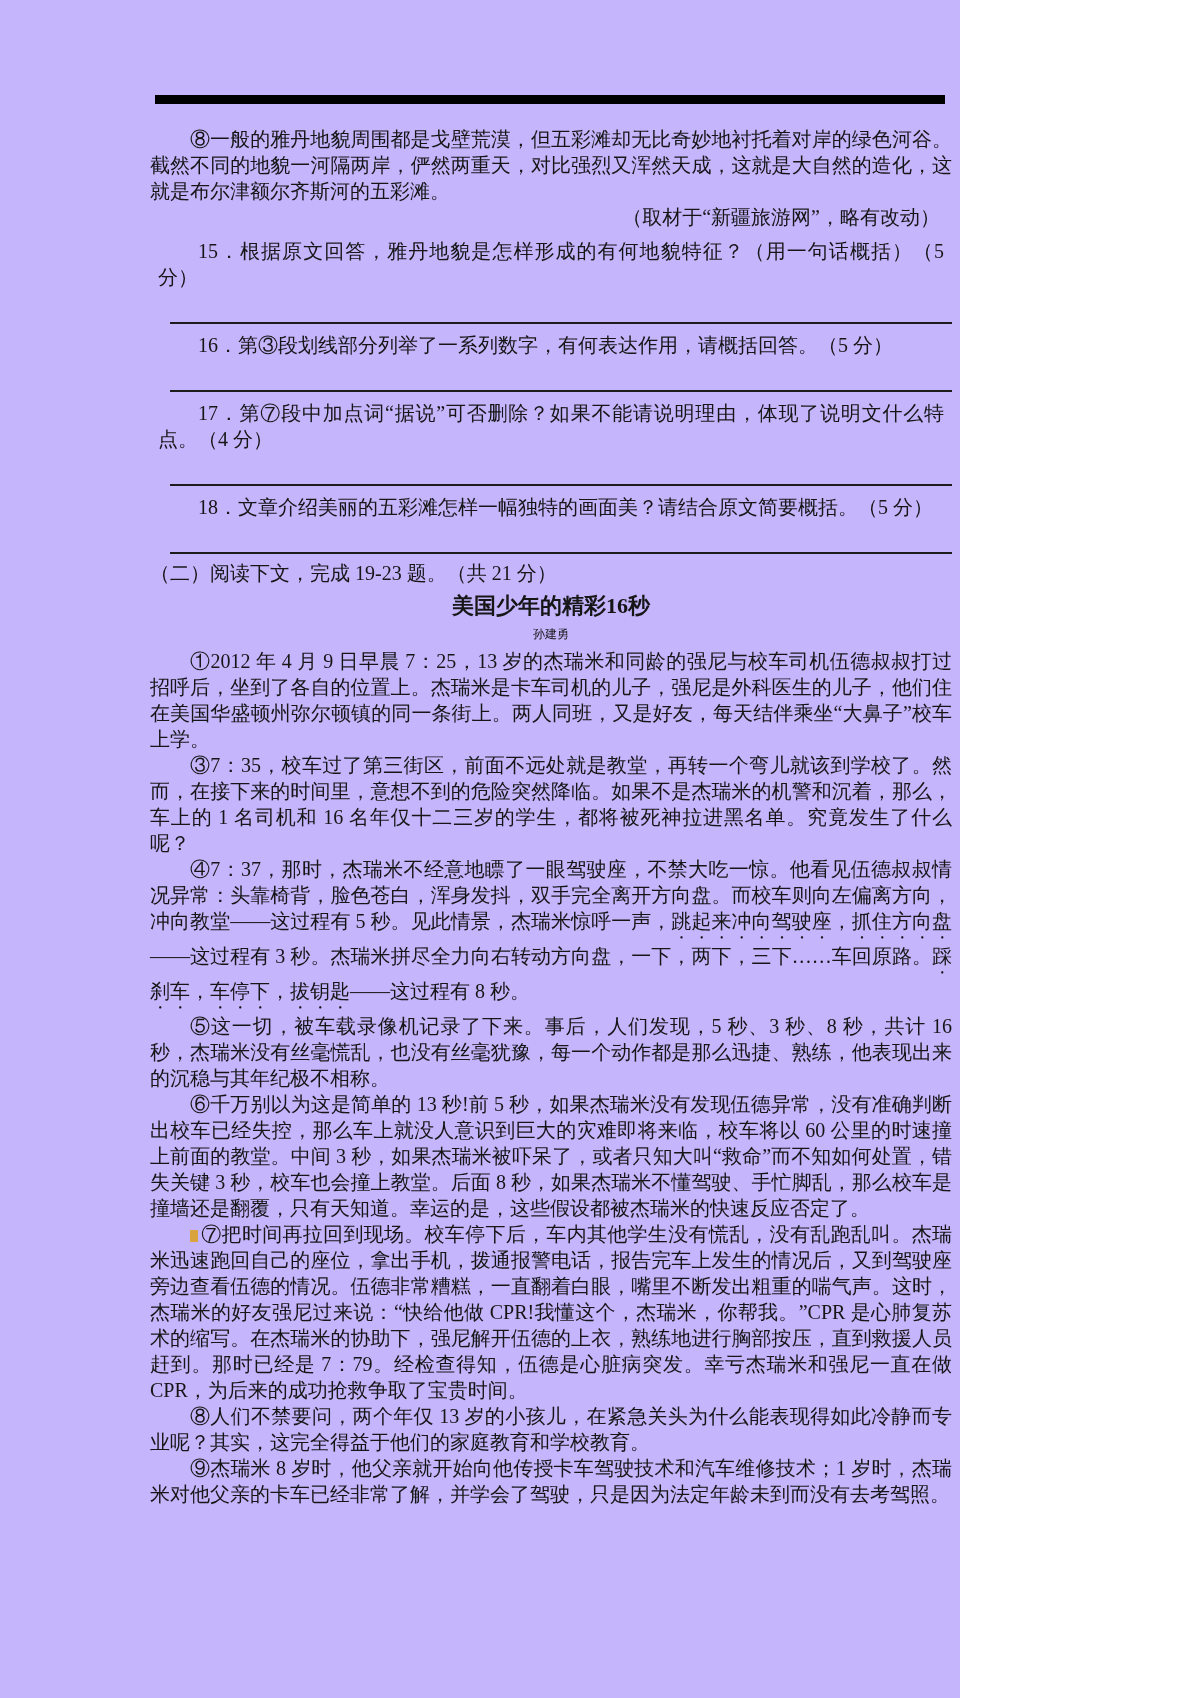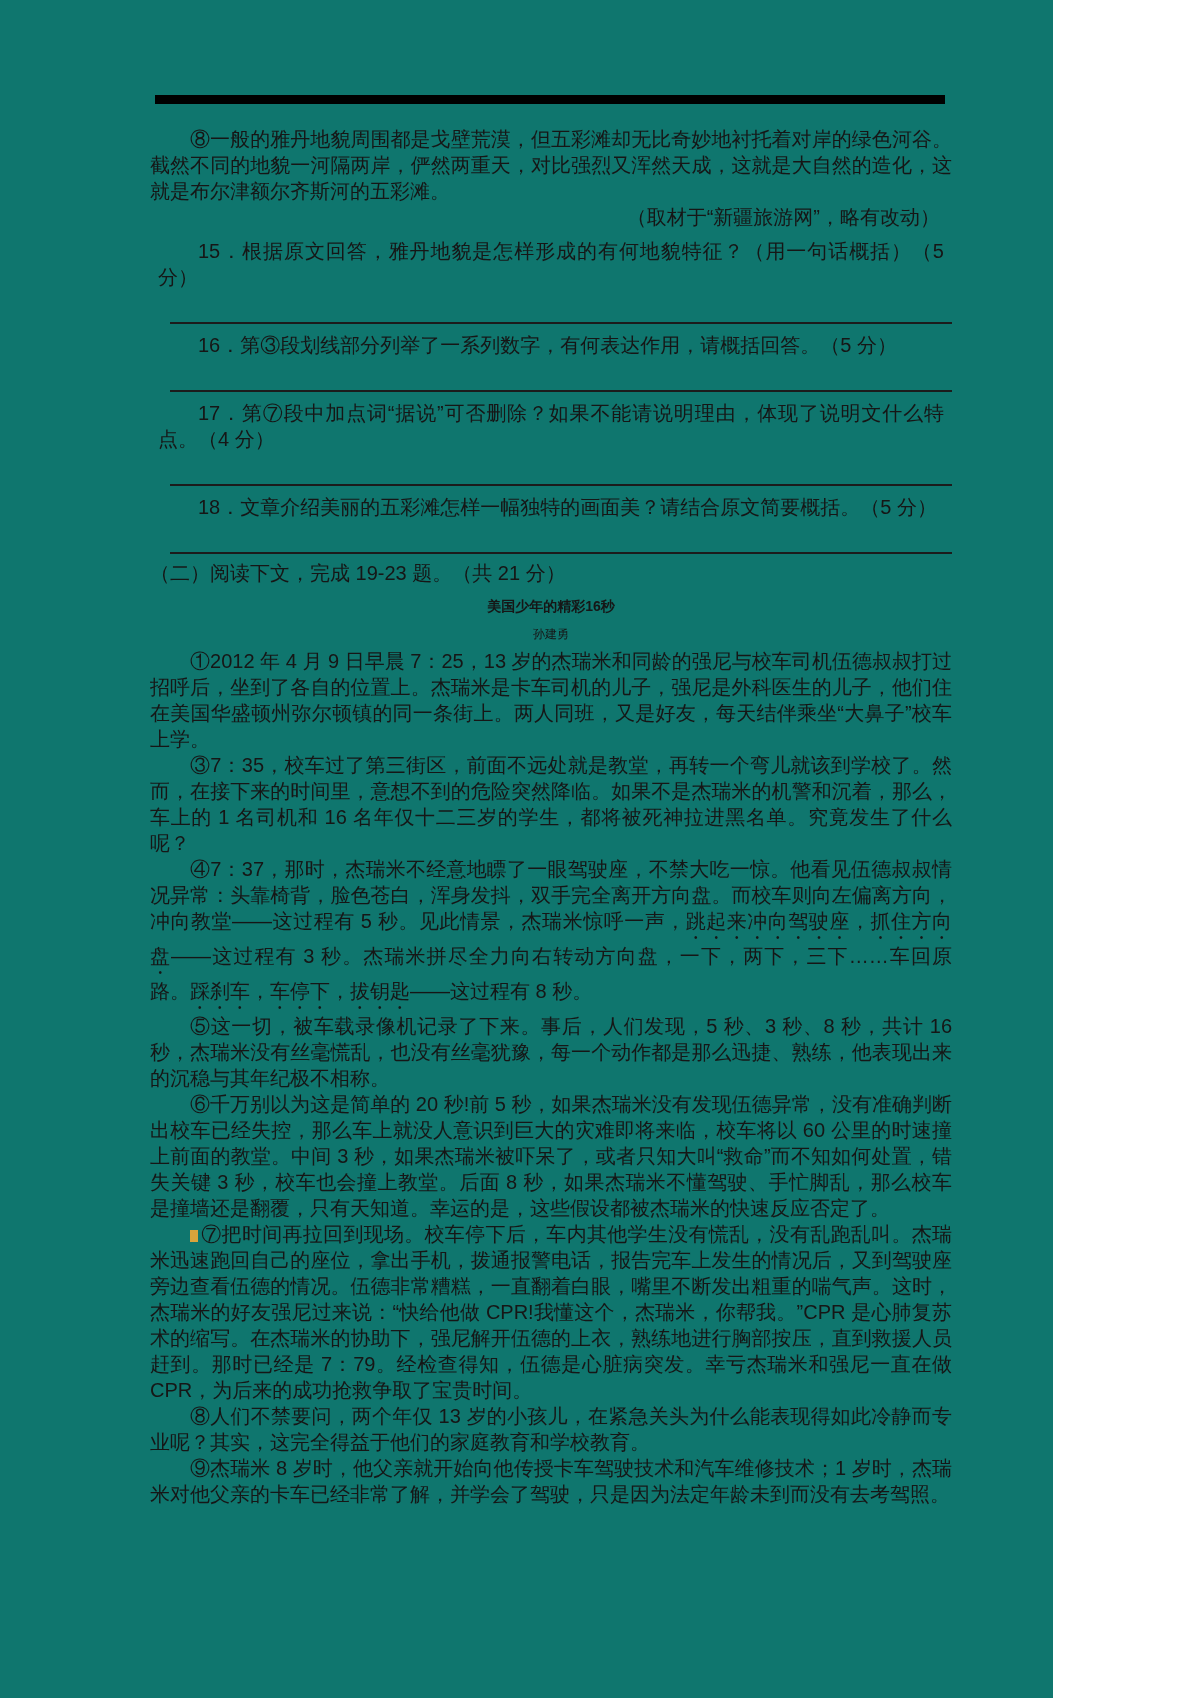--- a/index.html
+++ b/index.html
@@ -2,25 +2,25 @@
 <html style="--rule: #000000; --mark: #d9a43c;"><head>
 <meta charset="utf-8">
 <style>
   * { box-sizing: border-box; }
   html, body {
     margin: 0; padding: 0;
     background: #ffffff;
   }
   .page {
     position: relative;
-    width: 1053px;
+    width: 960px;
     height: 1698px;
-    background: #0f766e;
+    background: #c4b5fd;
     overflow: hidden;
-    font-family: Liberation Sans, sans-serif;
+    font-family: Liberation Serif, serif;
     color: #161616;
     font-size: 20px;
     line-height: 26px;
   }
   .content {
     position: absolute;
     left: 150px;
     top: 0;
     width: 802px;
   }
@@ -54,21 +54,21 @@
     margin-bottom: 4px;
   }
   .section-heading {
     margin: 6px 0 0 0;
     text-indent: 0;
     text-align: left;
   }
   .article-title {
     margin: 4px 0 0 0;
     text-align: center;
-    font-size: 14px;
+    font-size: 22px;
     line-height: 32px;
     font-weight: bold;
   }
   .article-author {
     margin: 0 0 2px 0;
     text-align: center;
     font-size: 12px;
     line-height: 24px;
   }
   .em {
@@ -113,20 +113,20 @@
 
     <h2 class="article-title">美国少年的精彩16秒</h2>
 
     <p class="article-author">孙建勇</p>
 
     <div id="article-body">
         <p class="para"><span>①2012 年 4 月 9 日早晨 7：25，13 岁的杰瑞米和同龄的强尼与校车司机伍德叔叔打过招呼后，坐到了各自的位置上。杰瑞米是卡车司机的儿子，强尼是外科医生的儿子，他们住在美国华盛顿州弥尔顿镇的同一条街上。两人同班，又是好友，每天结伴乘坐“大鼻子”校车上学。</span></p>
         <p class="para"><span>③7：35，校车过了第三街区，前面不远处就是教堂，再转一个弯儿就该到学校了。然而，在接下来的时间里，意想不到的危险突然降临。如果不是杰瑞米的机警和沉着，那么，车上的 1 名司机和 16 名年仅十二三岁的学生，都将被死神拉进黑名单。究竟发生了什么呢？</span></p>
         <p class="para"><span>④7：37，那时，杰瑞米不经意地瞟了一眼驾驶座，不禁大吃一惊。他看见伍德叔叔情况异常：头靠椅背，脸色苍白，浑身发抖，双手完全离开方向盘。而校车则向左偏离方向，冲向教堂——这过程有 5 秒。见此情景，杰瑞米惊呼一声，</span><span class="em">跳起来冲向驾驶座，抓住方向盘</span><span>——这过程有 3 秒。杰瑞米拼尽全力向右转动方向盘，一下，两下，三下……车回原路。</span><span class="em">踩刹车，车停下，拔钥匙</span><span>——这过程有 8 秒。</span></p>
         <p class="para"><span>⑤这一切，被车载录像机记录了下来。事后，人们发现，5 秒、3 秒、8 秒，共计 16 秒，杰瑞米没有丝毫慌乱，也没有丝毫犹豫，每一个动作都是那么迅捷、熟练，他表现出来的沉稳与其年纪极不相称。</span></p>
-        <p class="para"><span>⑥千万别以为这是简单的 20 秒!前 5 秒，如果杰瑞米没有发现伍德异常，没有准确判断出校车已经失控，那么车上就没人意识到巨大的灾难即将来临，校车将以 60 公里的时速撞上前面的教堂。中间 3 秒，如果杰瑞米被吓呆了，或者只知大叫“救命”而不知如何处置，错失关键 3 秒，校车也会撞上教堂。后面 8 秒，如果杰瑞米不懂驾驶、手忙脚乱，那么校车是撞墙还是翻覆，只有天知道。幸运的是，这些假设都被杰瑞米的快速反应否定了。</span></p>
+        <p class="para"><span>⑥千万别以为这是简单的 13 秒!前 5 秒，如果杰瑞米没有发现伍德异常，没有准确判断出校车已经失控，那么车上就没人意识到巨大的灾难即将来临，校车将以 60 公里的时速撞上前面的教堂。中间 3 秒，如果杰瑞米被吓呆了，或者只知大叫“救命”而不知如何处置，错失关键 3 秒，校车也会撞上教堂。后面 8 秒，如果杰瑞米不懂驾驶、手忙脚乱，那么校车是撞墙还是翻覆，只有天知道。幸运的是，这些假设都被杰瑞米的快速反应否定了。</span></p>
         <p class="para"><span class="mark"></span><span>⑦把时间再拉回到现场。校车停下后，车内其他学生没有慌乱，没有乱跑乱叫。杰瑞米迅速跑回自己的座位，拿出手机，拨通报警电话，报告完车上发生的情况后，又到驾驶座旁边查看伍德的情况。伍德非常糟糕，一直翻着白眼，嘴里不断发出粗重的喘气声。这时，杰瑞米的好友强尼过来说：“快给他做 CPR!我懂这个，杰瑞米，你帮我。”CPR 是心肺复苏术的缩写。在杰瑞米的协助下，强尼解开伍德的上衣，熟练地进行胸部按压，直到救援人员赶到。那时已经是 7：79。经检查得知，伍德是心脏病突发。幸亏杰瑞米和强尼一直在做 CPR，为后来的成功抢救争取了宝贵时间。</span></p>
         <p class="para"><span>⑧人们不禁要问，两个年仅 13 岁的小孩儿，在紧急关头为什么能表现得如此冷静而专业呢？其实，这完全得益于他们的家庭教育和学校教育。</span></p>
         <p class="para"><span>⑨杰瑞米 8 岁时，他父亲就开始向他传授卡车驾驶技术和汽车维修技术；1 岁时，杰瑞米对他父亲的卡车已经非常了解，并学会了驾驶，只是因为法定年龄未到而没有去考驾照。</span></p>
       </div>
 
   </div>
 </div>
 
 </body></html>

